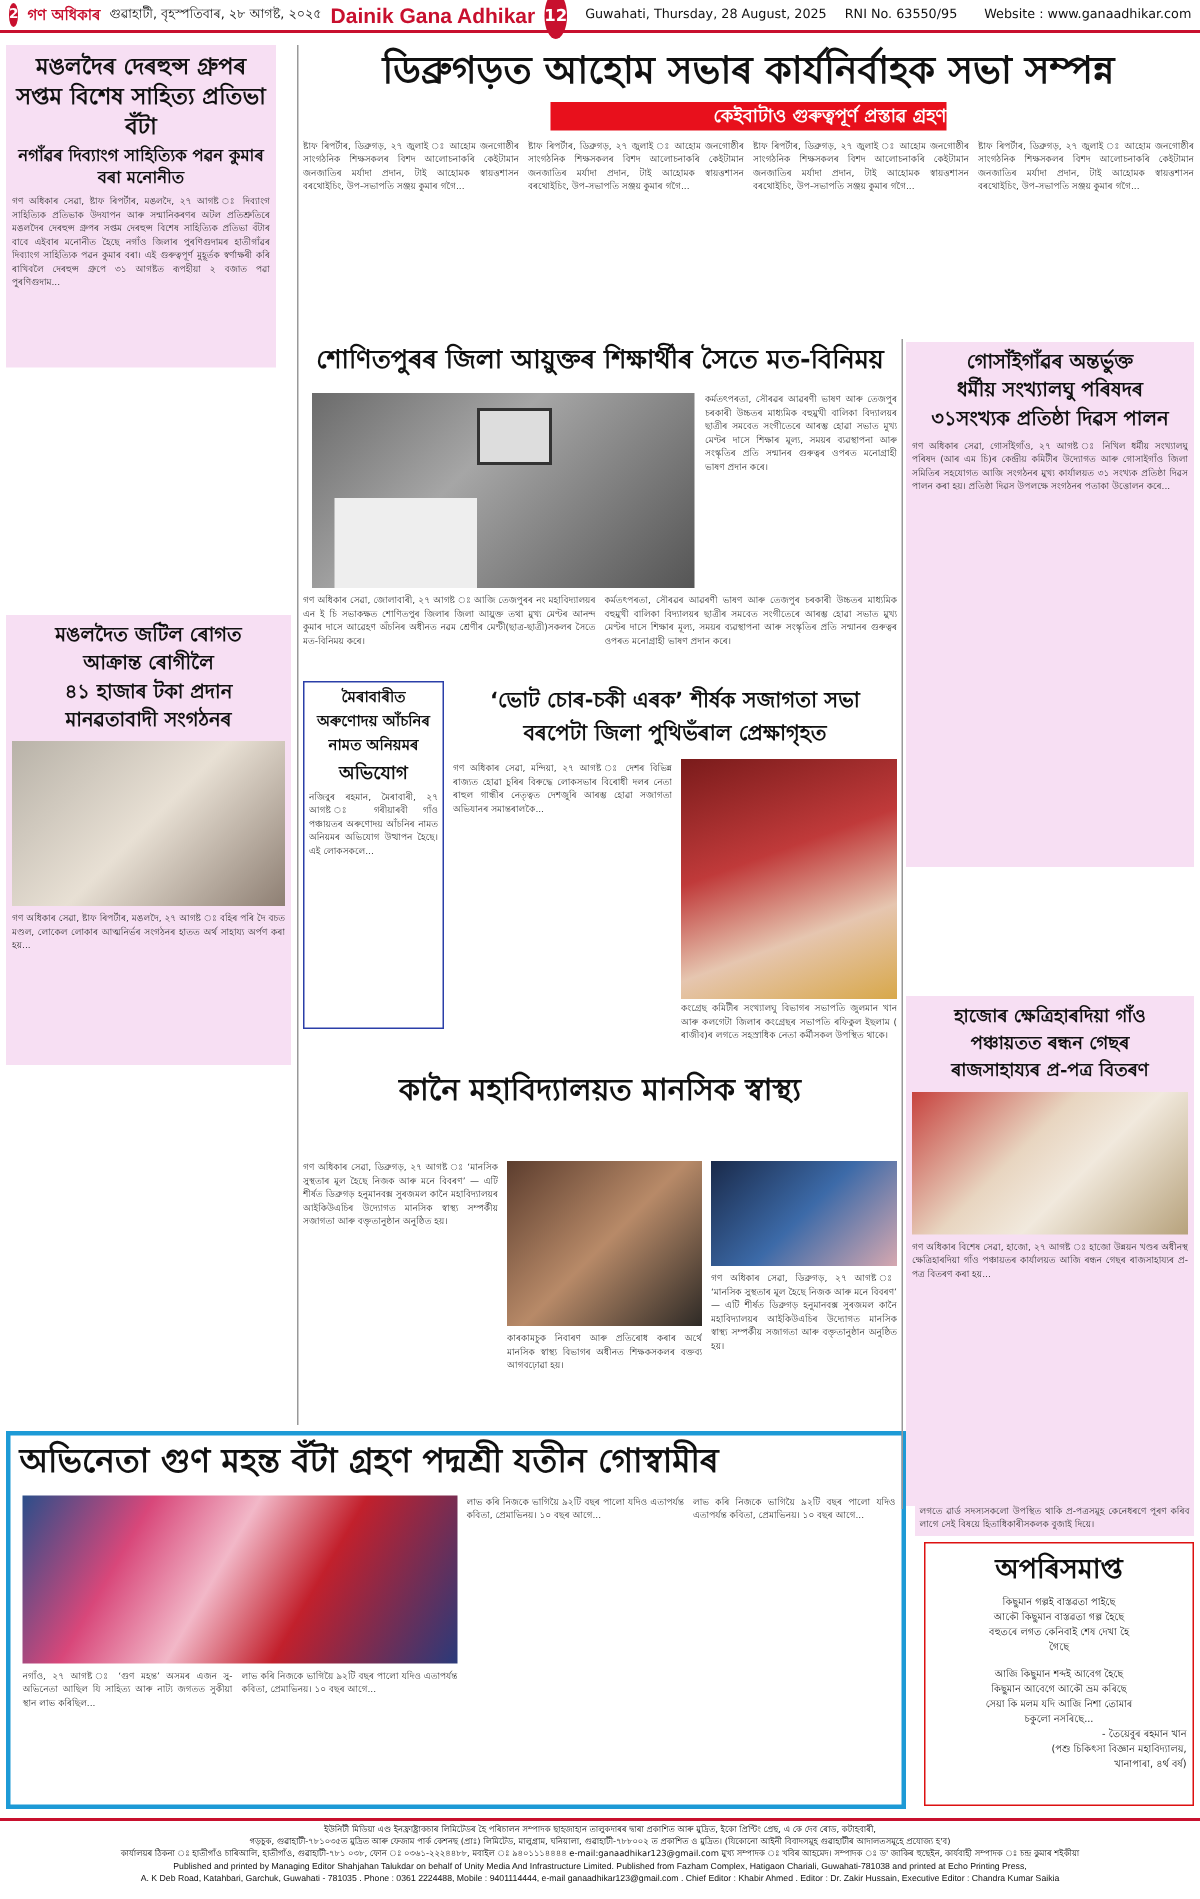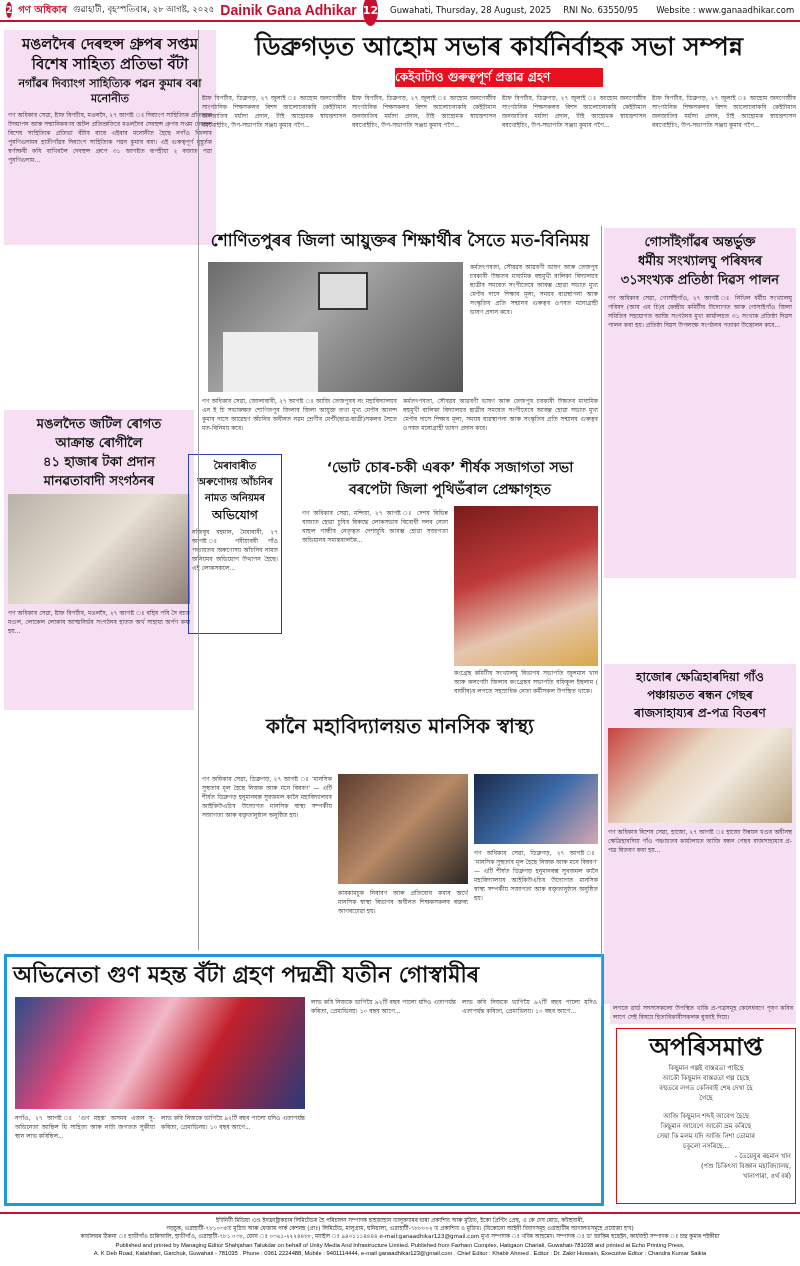--- a/index.html
+++ b/index.html
@@ -32,29 +32,29 @@
   <span class="brand">Dainik Gana Adhikar</span>
   <span class="pg-circle big">12</span>
   <span style="flex:1"></span>
   <span class="mast-date">Guwahati, Thursday, 28 August, 2025</span>
   <span style="width:14px"></span>
   <span class="mast-date">RNI No. 63550/95</span>
   <span class="dot"></span>
   <span class="mast-date">Website : www.ganaadhikar.com</span>
 </div>
 
-<div class="abs pink" style="left:4px;top:30px;width:212px;height:215px;padding:4px">
+<div class="abs pink" style="left:4px;top:30px;width:180px;height:215px;padding:4px">
   <div class="hl" style="font-size:15px;line-height:20px">মঙলদৈৰ দেৰহুন্স গ্ৰুপৰ সপ্তম বিশেষ সাহিত্য প্ৰতিভা বঁটা</div>
   <div class="hl" style="font-size:11px;line-height:15px;margin-top:2px">নগাঁৱৰ দিব্যাংগ সাহিত্যিক পৱন কুমাৰ বৰা মনোনীত</div>
   <div class="bodytext" style="margin-top:4px;height:108px">গণ অধিকাৰ সেৱা, ষ্টাফ ৰিপৰ্টাৰ, মঙলদৈ, ২৭ আগষ্ট ঃ দিব্যাংগ সাহিত্যিক প্ৰতিভাক উদযাপন আৰু সন্মানিকৰণৰ অটল প্ৰতিশ্ৰুতিৰে মঙলদৈৰ দেৰহুন্স গ্ৰুপৰ সপ্তম দেৰহুন্স বিশেষ সাহিত্যিক প্ৰতিভা বঁটাৰ বাবে এইবাৰ মনোনীত হৈছে নগাঁও জিলাৰ পুৰণিগুদামৰ হাতীগাঁৱৰ দিব্যাংগ সাহিত্যিক পৱন কুমাৰ বৰা। এই গুৰুত্বপূৰ্ণ মুহূৰ্তক স্বৰ্ণাক্ষৰী কৰি ৰাখিবলৈ দেৰহুন্স গ্ৰুপে ৩১ আগষ্টত ৰূপহীয়া ২ বজাত পৱা পুৰণিগুদাম...</div>
 </div>
 
 <div class="abs" style="left:202px;top:30px;width:594px;height:190px">
   <div class="hl" style="font-size:25px;line-height:34px;white-space:nowrap;font-family:'DejaVu Sans',sans-serif">ডিব্ৰুগড়ত আহোম সভাৰ কাৰ্যনিৰ্বাহক সভা সম্পন্ন</div>
-  <div style="margin:4px auto 0;width:208px;background:#e8101c;color:#fff;text-align:left;font-weight:bold;font-size:12px;line-height:19px">কেইবাটাও গুৰুত্বপূৰ্ণ প্ৰস্তাৱ গ্ৰহণ</div>
+  <div style="margin:4px auto 0;width:264px;background:#e8101c;color:#fff;text-align:right;font-weight:bold;font-size:12px;line-height:19px">কেইবাটাও গুৰুত্বপূৰ্ণ প্ৰস্তাৱ গ্ৰহণ</div>
   <div class="cols" style="grid-template-columns:repeat(4,1fr);margin-top:6px">
     <div class="bodytext" style="height:140px">ষ্টাফ ৰিপৰ্টাৰ, ডিব্ৰুগড়, ২৭ জুলাই ঃ আহোম জনগোষ্ঠীৰ সাংগঠনিক শিক্ষসকলৰ বিশদ আলোচনাকৰি কেইটামান জনজাতিৰ মৰ্যাদা প্ৰদান, টাই আহোমক স্বায়ত্তশাসন বৰথোইচিং, উপ-সভাপতি সঞ্জয় কুমাৰ গগৈ...</div>
     <div class="bodytext" style="height:140px">ষ্টাফ ৰিপৰ্টাৰ, ডিব্ৰুগড়, ২৭ জুলাই ঃ আহোম জনগোষ্ঠীৰ সাংগঠনিক শিক্ষসকলৰ বিশদ আলোচনাকৰি কেইটামান জনজাতিৰ মৰ্যাদা প্ৰদান, টাই আহোমক স্বায়ত্তশাসন বৰথোইচিং, উপ-সভাপতি সঞ্জয় কুমাৰ গগৈ...</div>
     <div class="bodytext" style="height:140px">ষ্টাফ ৰিপৰ্টাৰ, ডিব্ৰুগড়, ২৭ জুলাই ঃ আহোম জনগোষ্ঠীৰ সাংগঠনিক শিক্ষসকলৰ বিশদ আলোচনাকৰি কেইটামান জনজাতিৰ মৰ্যাদা প্ৰদান, টাই আহোমক স্বায়ত্তশাসন বৰথোইচিং, উপ-সভাপতি সঞ্জয় কুমাৰ গগৈ...</div>
     <div class="bodytext" style="height:140px">ষ্টাফ ৰিপৰ্টাৰ, ডিব্ৰুগড়, ২৭ জুলাই ঃ আহোম জনগোষ্ঠীৰ সাংগঠনিক শিক্ষসকলৰ বিশদ আলোচনাকৰি কেইটামান জনজাতিৰ মৰ্যাদা প্ৰদান, টাই আহোমক স্বায়ত্তশাসন বৰথোইচিং, উপ-সভাপতি সঞ্জয় কুমাৰ গগৈ...</div>
   </div>
 </div>
 
 <div class="abs" style="left:202px;top:226px;width:396px;height:225px">
   <div class="hl" style="font-size:17px;line-height:28px;white-space:nowrap;font-family:'DejaVu Sans',sans-serif">শোণিতপুৰৰ জিলা আয়ুক্তৰ শিক্ষাৰ্থীৰ সৈতে মত-বিনিময়</div>
@@ -78,21 +78,21 @@
 
 <div class="abs pink" style="left:4px;top:410px;width:190px;height:300px;padding:4px">
   <div class="hl" style="font-size:13px;line-height:19px">মঙলদৈত জটিল ৰোগত</div>
   <div class="hl" style="font-size:13px;line-height:19px">আক্ৰান্ত ৰোগীলৈ</div>
   <div class="hl" style="font-size:13px;line-height:19px">৪১ হাজাৰ টকা প্ৰদান</div>
   <div class="hl" style="font-size:13px;line-height:19px">মানৱতাবাদী সংগঠনৰ</div>
   <div class="photo" style="margin-top:4px;height:110px;background:linear-gradient(135deg,#b8b2a8,#e8e0d4 50%,#8e7f73)"></div>
   <div class="bodytext" style="margin-top:4px;height:90px">গণ অধিকাৰ সেৱা, ষ্টাফ ৰিপৰ্টাৰ, মঙলদৈ, ২৭ আগষ্ট ঃ বহিৰ পৰি দৈ বচত মণ্ডল, লোকেল লোকাৰ আত্মনিৰ্ভৰ সংগঠনৰ হাতত অৰ্থ সাহায্য অৰ্পণ কৰা হয়...</div>
 </div>
 
-<div class="abs box" style="left:188px;top:454px;width:94px;height:180px;padding:3px">
+<div class="abs box" style="left:202px;top:454px;width:94px;height:232px;padding:3px">
   <div class="hl" style="font-size:10px;line-height:16px">মৈৰাবাৰীত</div>
   <div class="hl" style="font-size:10px;line-height:16px">অৰুণোদয় আঁচনিৰ</div>
   <div class="hl" style="font-size:10px;line-height:16px">নামত অনিয়মৰ</div>
   <div class="hl" style="font-size:12px;line-height:18px">অভিযোগ</div>
   <div class="bodytext" style="margin-top:3px;height:170px">নজিবুৰ ৰহমান, মৈৰাবাৰী, ২৭ আগষ্ট ঃ গৰীয়াৰবী গাঁও পঞ্চায়তৰ অৰুণোদয় আঁচনিৰ নামত অনিয়মৰ অভিযোগ উত্থাপন হৈছে। এই লোকসকলে...</div>
 </div>
 
 <div class="abs" style="left:302px;top:456px;width:296px;height:254px">
   <div class="hl" style="font-size:14px;line-height:22px;white-space:nowrap;font-family:'DejaVu Sans',sans-serif">‘ভোট চোৰ-চকী এৰক’ শীৰ্ষক সজাগতা সভা</div>
   <div class="hl" style="font-size:14px;line-height:22px;white-space:nowrap;font-family:'DejaVu Sans',sans-serif">বৰপেটা জিলা পুথিভঁৰাল প্ৰেক্ষাগৃহত</div>
@@ -123,21 +123,21 @@
   <div class="photo abs" style="left:8px;top:40px;width:290px;height:112px;background:linear-gradient(120deg,#2b4e8a,#d8477a 25%,#f2b8c8 45%,#c2202c 65%,#2a3a7a)"></div>
   <div class="bodytext abs" style="left:304px;top:40px;width:145px;height:200px">লাভ কৰি নিজকে ভাগিয়ৈ ৯২টি বছৰ পালো যদিও এতাপৰ্যন্ত কবিতা, প্ৰেমাভিনয়। ১০ বছৰ আগে...</div>
   <div class="bodytext abs" style="left:455px;top:40px;width:135px;height:200px">লাভ কৰি নিজকে ভাগিয়ৈ ৯২টি বছৰ পালো যদিও এতাপৰ্যন্ত কবিতা, প্ৰেমাভিনয়। ১০ বছৰ আগে...</div>
   <div class="bodytext abs" style="left:8px;top:156px;width:140px;height:88px">নগাঁও, ২৭ আগষ্ট ঃ ‘গুণ মহন্ত’ অসমৰ এজন সু-অভিনেতা আছিল যি সাহিত্য আৰু নাট্য জগতত সুকীয়া স্থান লাভ কৰিছিল...</div>
   <div class="bodytext abs" style="left:154px;top:156px;width:144px;height:88px">লাভ কৰি নিজকে ভাগিয়ৈ ৯২টি বছৰ পালো যদিও এতাপৰ্যন্ত কবিতা, প্ৰেমাভিনয়। ১০ বছৰ আগে...</div>
 </div>
 
 <div class="abs pink bodytext" style="left:610px;top:1002px;width:186px;height:22px;padding:1px 3px">লগতে ৱাৰ্ড সদস্যসকলো উপস্থিত থাকি প্ৰ-পত্ৰসমূহ কেনেধৰণে পূৰণ কৰিব লাগে সেই বিষয়ে হিতাধিকাৰীসকলক বুজাই দিয়ে।</div>
 
 <div class="abs" style="left:616px;top:1028px;width:180px;height:176px;border:1.5px solid #d11;padding:6px 4px;text-align:center">
-  <div class="hl" style="font-size:24px;line-height:24px">অপৰিসমাপ্ত</div>
+  <div class="hl" style="font-size:18px;line-height:24px">অপৰিসমাপ্ত</div>
   <div style="font-size:6.5px;line-height:10px;margin-top:4px;color:#222">
     <div>কিছুমান গল্পই বাস্তৱতা পাইছে</div>
     <div>আকৌ কিছুমান বাস্তৱতা গল্প হৈছে</div>
     <div>বহুতৰে লগত কেনিবাই শেষ দেখা হৈ</div>
     <div>গৈছে</div>
   </div>
   <div style="font-size:6.5px;line-height:10px;margin-top:8px;color:#222">
     <div>আজি কিছুমান শব্দই আবেগ হৈছে</div>
     <div>কিছুমান আবেগে আকৌ ভ্ৰম কৰিছে</div>
     <div>সেয়া কি মলম যদি আজি নিশা তোমাৰ</div>

